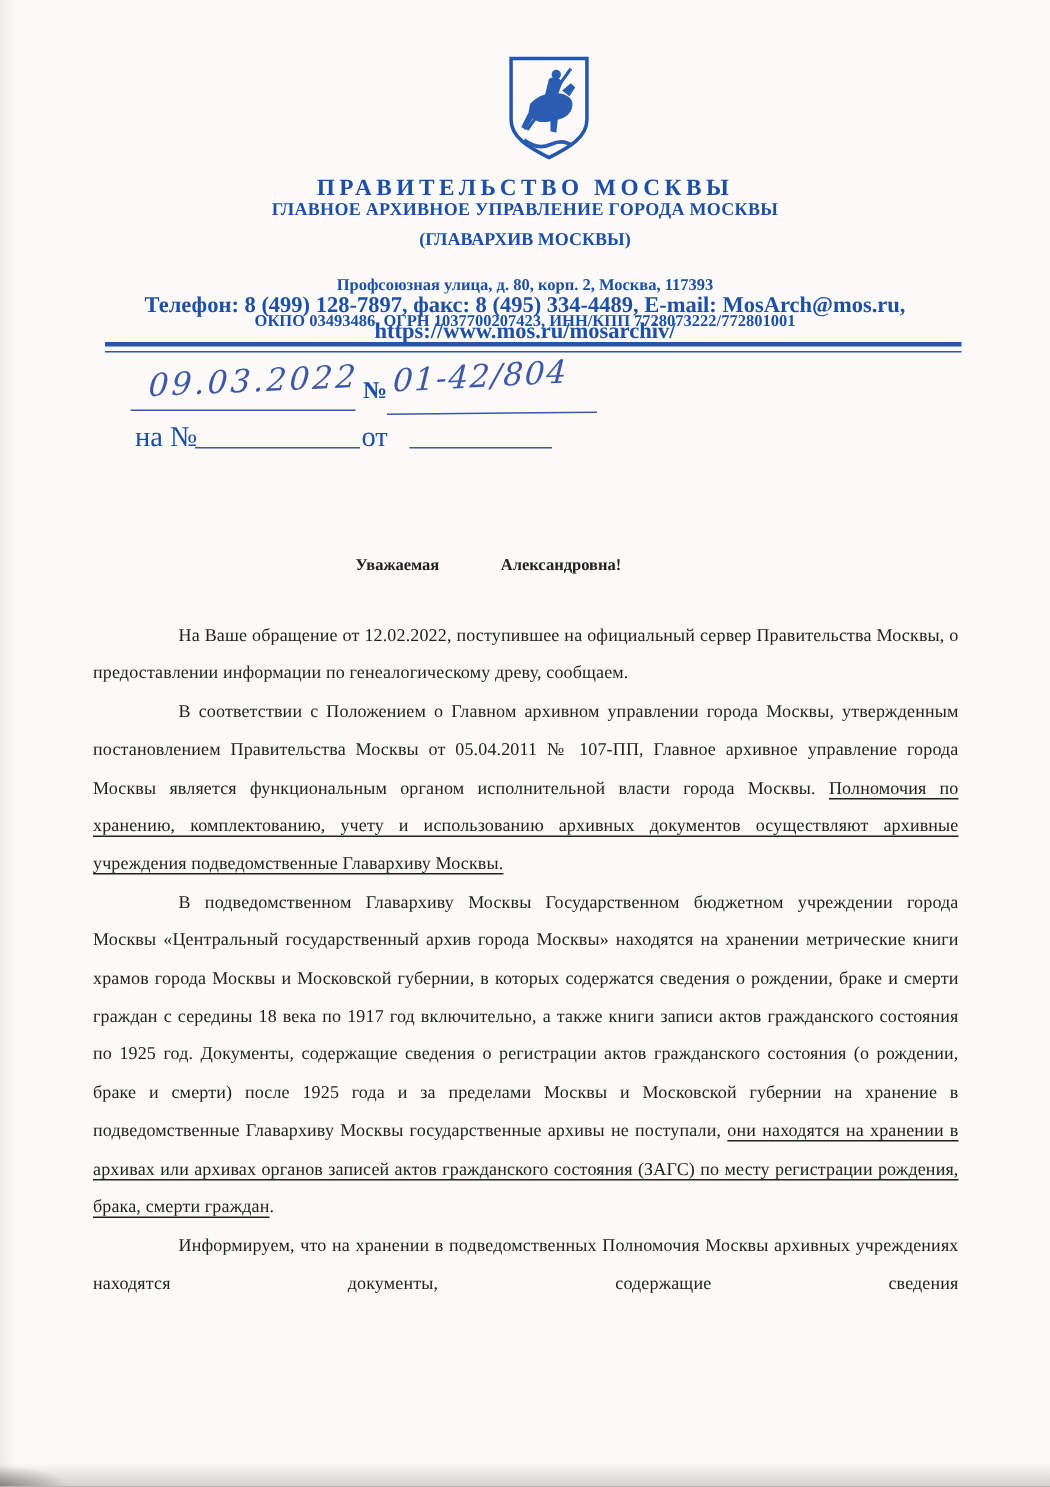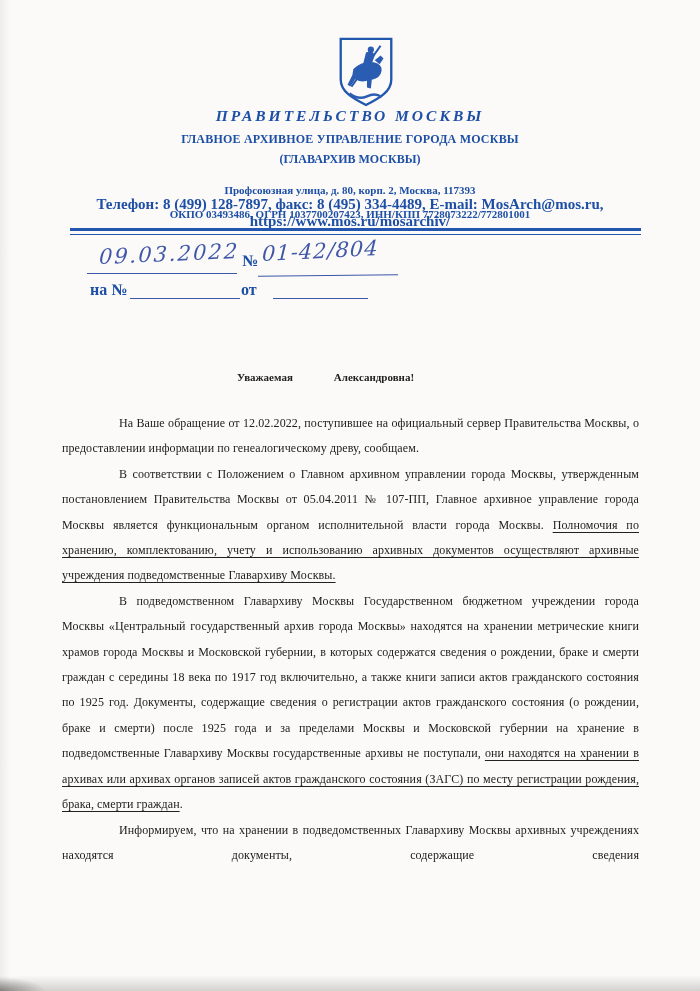--- a/index.html
+++ b/index.html
@@ -27,21 +27,21 @@
     background:radial-gradient(ellipse at 0% 100%, rgba(60,58,55,0.5), rgba(60,58,55,0) 70%);
   }
   .scan-left{
     position:absolute;left:0;top:0;bottom:0;width:10px;
     background:linear-gradient(to right, rgba(120,115,110,0.10), rgba(120,115,110,0));
   }
 
   
   .emblem{position:absolute;top:37px;left:336px;width:60px;height:70px;}
   .hdr{position:absolute;left:0;width:100%;text-align:center;color:var(--blue);font-weight:bold;}
-  .gov{top:107px;font-size:15.5px;letter-spacing:3px;font-style:italic;}
+  .gov{top:117px;font-size:15.5px;letter-spacing:3px;}
   .org{top:132px;font-size:12px;letter-spacing:0.2px;}
   .org-short{top:152px;font-size:12px;}
   .addr{top:184px;font-size:11px;}
   .contacts{top:196px;font-size:15px;}
   .ids{top:208px;font-size:11px;text-align:center;}
   .rule{
     position:absolute;top:228px;left:70px;width:571px;height:3px;
     border-top:3px solid var(--rule-blue);
     border-bottom:1px solid var(--rule-blue);
   }
@@ -51,21 +51,21 @@
     position:absolute;color:var(--ink);
     font-family:"DejaVu Serif", serif;font-style:italic;
     white-space:nowrap;
   }
   .hw-date{top:242px;left:99px;font-size:21px;letter-spacing:2px;transform:rotate(-2.5deg) skewX(-6deg);}
   .hw-num{top:239px;left:262px;font-size:21px;letter-spacing:1px;transform:rotate(-3deg) skewX(-6deg);}
   .uline{position:absolute;border-top:1.6px solid #3b57a8;height:0;}
   .line-date{top:273px;left:87px;width:150px;}
   .line-num{top:275px;left:258px;width:140px;transform:rotate(-0.6deg);}
   .num-sign{position:absolute;top:252px;left:242px;color:var(--blue);font-weight:bold;font-size:16px;}
-  .req-label{position:absolute;color:var(--blue);font-weight:bold;font-size:16px;}
+  .req-label{position:absolute;color:var(--blue);font-weight:normal;font-size:19px;}
   .lbl-na{top:281px;left:90px;}
   .lbl-ot{top:281px;left:241px;}
   .line-na{top:298px;left:130px;width:110px;}
   .line-ot{top:298px;left:273px;width:95px;}
 
   
   .content{position:absolute;top:367px;left:62px;width:577px;color:var(--body);}
   .salutation{
     padding-left:175px;font-weight:bold;font-size:11px;line-height:20px;
     margin:0 0 24px 0;white-space:nowrap;
@@ -122,16 +122,16 @@
 
   <div class="content">
     <div class="salutation"><span>Уважаемая</span><span class="salut-gap"></span><span>Александровна!</span></div>
 
     <p><span>На Ваше обращение от 12.02.2022, поступившее на официальный сервер Правительства Москвы, о предоставлении информации по генеалогическому древу, сообщаем.</span></p>
 
     <p><span>В соответствии с Положением о Главном архивном управлении города Москвы, утвержденным постановлением Правительства Москвы от 05.04.2011 № 107-ПП, Главное архивное управление города Москвы является функциональным органом исполнительной власти города Москвы. </span><span class="u">Полномочия по хранению, комплектованию, учету и использованию архивных документов осуществляют архивные учреждения подведомственные Главархиву Москвы.</span></p>
 
     <p><span>В подведомственном Главархиву Москвы Государственном бюджетном учреждении города Москвы «Центральный государственный архив города Москвы» находятся на хранении метрические книги храмов города Москвы и Московской губернии, в которых содержатся сведения о рождении, браке и смерти граждан с середины 18 века по 1917 год включительно, а также книги записи актов гражданского состояния по 1925 год. Документы, содержащие сведения о регистрации актов гражданского состояния (о рождении, браке и смерти) после 1925 года и за пределами Москвы и Московской губернии на хранение в подведомственные Главархиву Москвы государственные архивы не поступали, </span><span class="u">они находятся на хранении в архивах или архивах органов записей актов гражданского состояния (ЗАГС) по месту регистрации рождения, брака, смерти граждан</span><span>.</span></p>
 
-    <p class="p-last"><span>Информируем, что на хранении в подведомственных Главархиву Москвы архивных учреждениях находятся документы, содержащие сведения</span></p>
+    <p class="p-last"><span>Информируем, что на хранении в подведомственных Полномочия Москвы архивных учреждениях находятся документы, содержащие сведения</span></p>
   </div>
 
 </div>
 
 </body></html>

